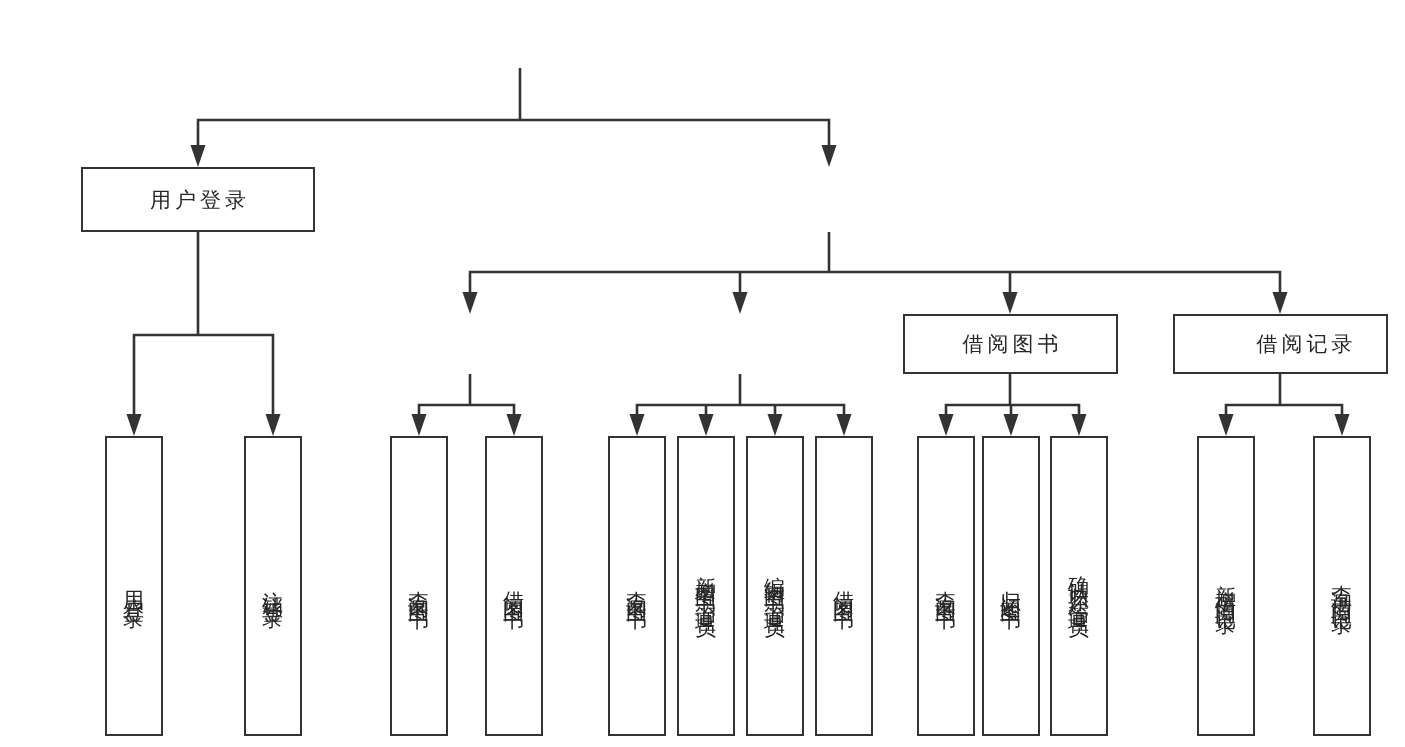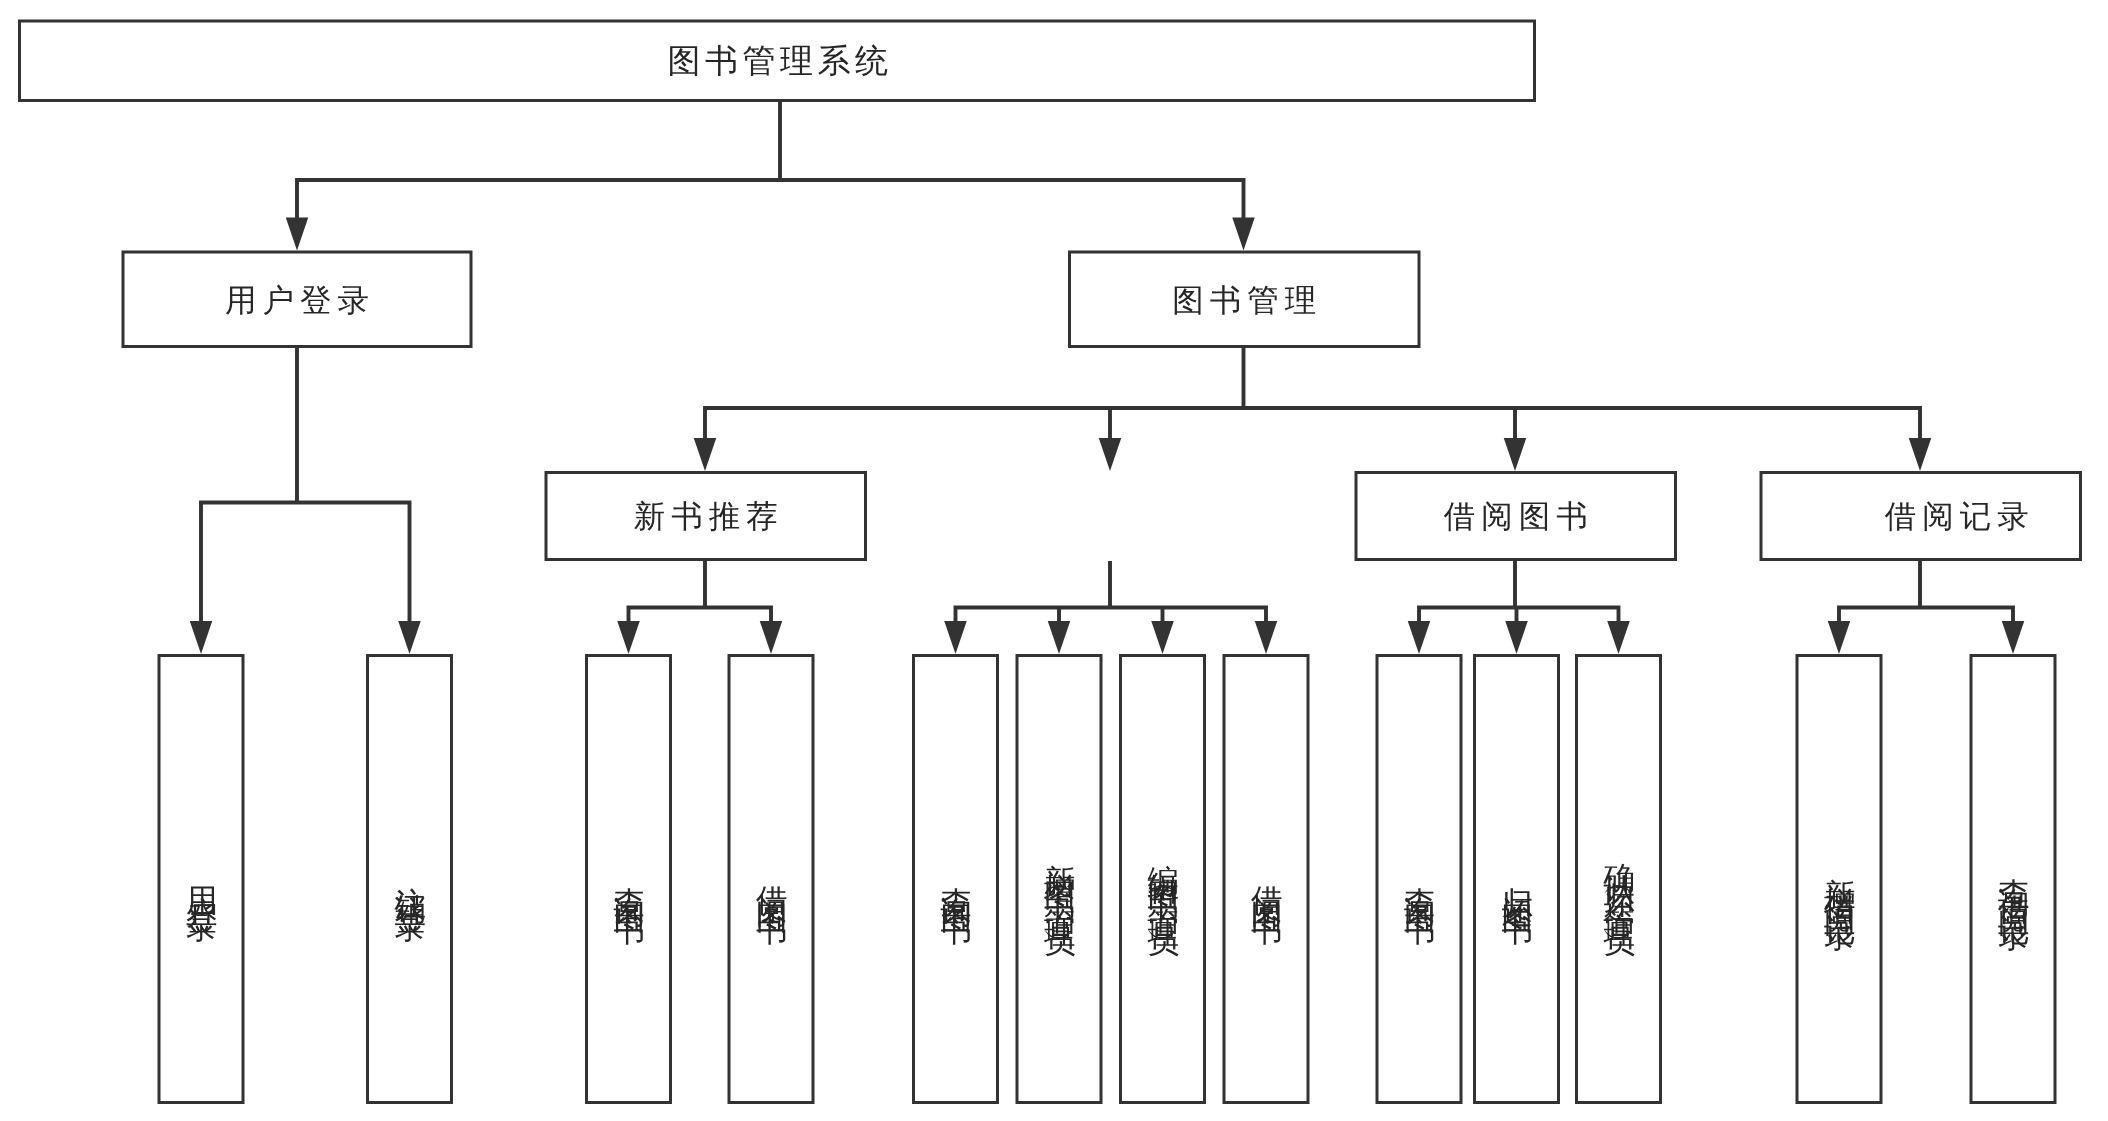--- a/index.html
+++ b/index.html
@@ -99,26 +99,23 @@
     <path class="line" d="M1010 374 V405 M946 414 V405 H1079 V414 M1011 405 V414"></path>
     <use href="#arrowhead" transform="translate(946,436)"></use>
     <use href="#arrowhead" transform="translate(1011,436)"></use>
     <use href="#arrowhead" transform="translate(1079,436)"></use>
 
     <path class="line" d="M1280 374 V405 M1226 414 V405 H1342 V414"></path>
     <use href="#arrowhead" transform="translate(1226,436)"></use>
     <use href="#arrowhead" transform="translate(1342,436)"></use>
   </svg>
 
-  <div class="node hnode root-node" style="left:12px; top:13px; width:1012px; height:55px;">图书管理系统</div>
 
   <div class="node hnode" style="left:81px; top:167px; width:234px; height:65px;">用户登录</div>
-  <div class="node hnode" style="left:712px; top:167px; width:235px; height:65px;">图书管理</div>
 
-  <div class="node hnode" style="left:363px; top:314px; width:215px; height:60px;">新书推荐</div>
   <div class="node hnode" style="left:903px; top:314px; width:215px; height:60px;">借阅图书</div>
   <div class="node hnode" style="left:1173px; top:314px; width:215px; height:60px;padding-left:48px;">借阅记录</div>
 
   <div class="node vnode" style="left:105px; top:436px; width:58px; height:300px;">用户登录</div>
   <div class="node vnode" style="left:244px; top:436px; width:58px; height:300px;">注销登录</div>
 
   <div class="node vnode" style="left:390px; top:436px; width:58px; height:300px;">查询图书</div>
   <div class="node vnode" style="left:485px; top:436px; width:58px; height:300px;">借阅图书</div>
 
   <div class="node vnode" style="left:608px; top:436px; width:58px; height:300px;">查询图书</div>

